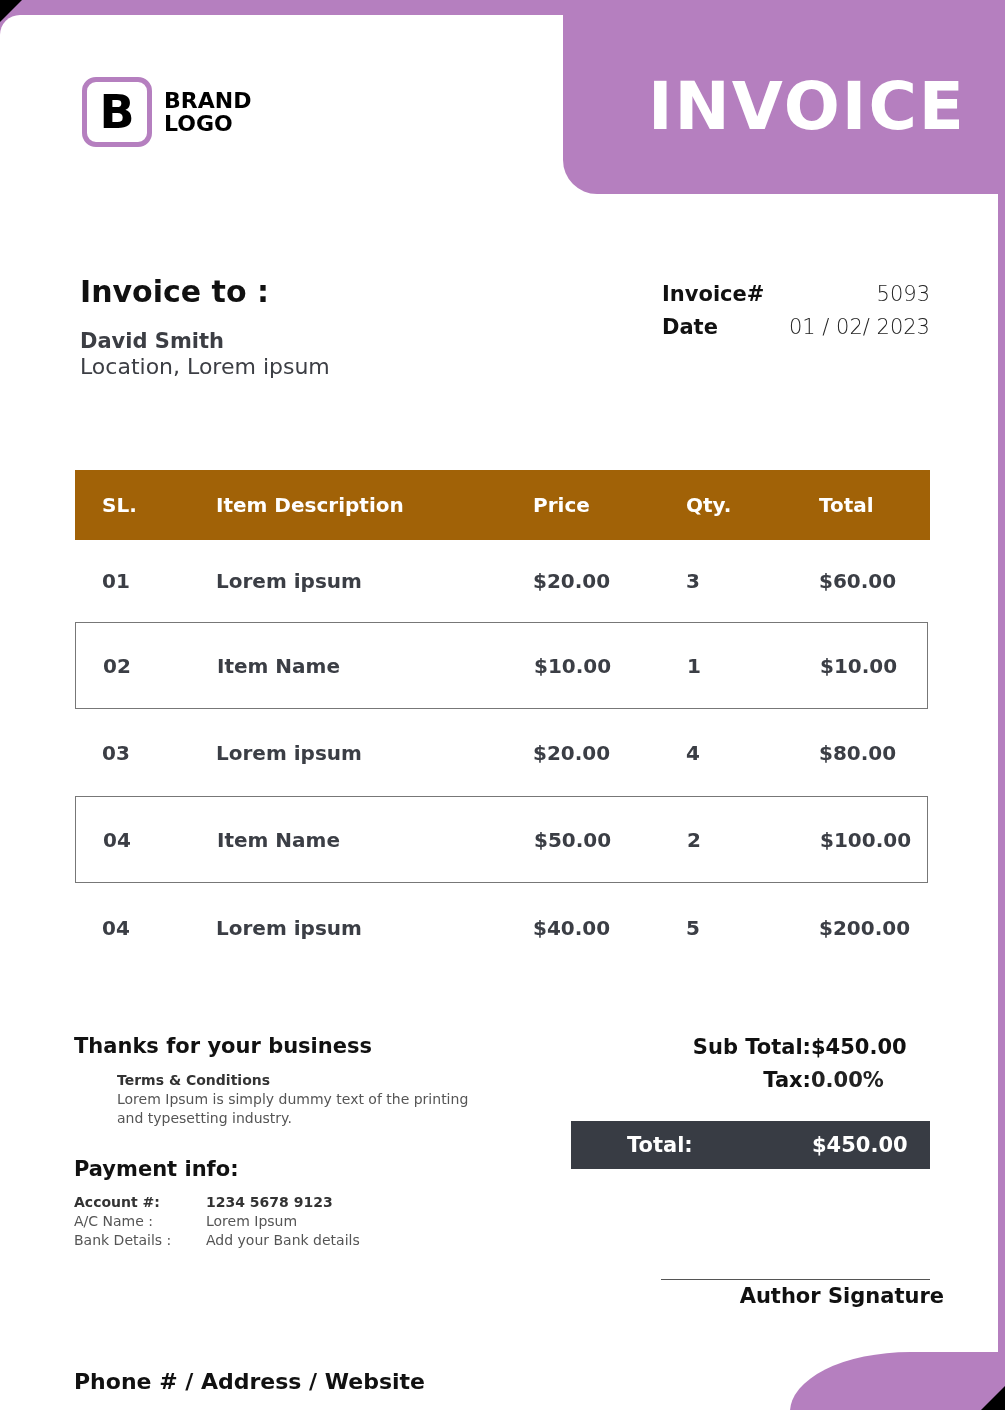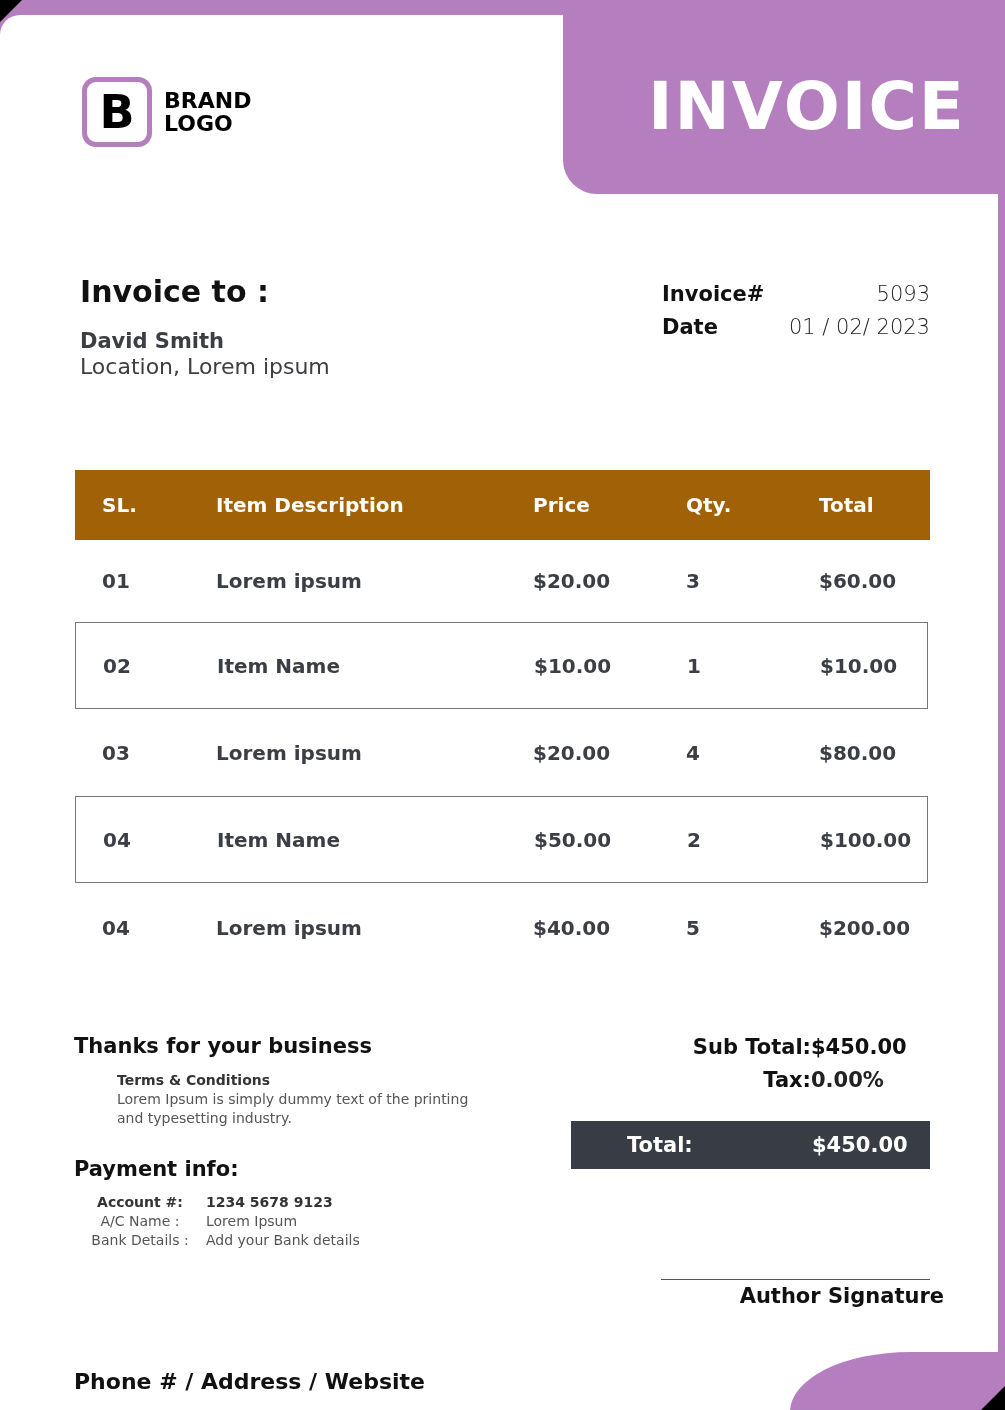--- a/index.html
+++ b/index.html
@@ -72,21 +72,21 @@
   .thanks { position: absolute; left: 74px; top: 1034px; font-size: 21px; font-weight: 700;
     font-family: "DejaVu Sans", sans-serif; }
   .terms { position: absolute; left: 74px; top: 1071px; width: 380px; font-size: 14px; color: #555;
     line-height: 19px; font-family: "DejaVu Sans", sans-serif; margin-left: 43px; }
   .terms .ttl { font-weight: 700; color: #333; font-size: 14px; }
   .pay-title { position: absolute; left: 74px; top: 1157px; font-size: 21px; font-weight: 700;
     font-family: "DejaVu Sans", sans-serif; }
   .pay { position: absolute; left: 74px; top: 1193px; font-size: 14px; line-height: 19px; color: #555;
     font-family: "DejaVu Sans", sans-serif; }
   .pay-row { display: flex; }
-  .pay-row .k { width: 132px; text-align: center; }
+  .pay-row .k { width: 132px; }
   .pay-row.bold { font-weight: 700; color: #333; }
   .sums { position: absolute; left: 626px; top: 1035px; font-size: 21px;
     font-family: "DejaVu Sans", sans-serif; }
   .sum-row { display: flex; height: 33px; text-align: right; }
   .sum-row .k { width: 185px; font-weight: 700; }
   .sum-row .v { font-weight: 700; }
   .sum-row .v.light { font-weight: 700; color: #222; }
   .total-bar { position: absolute; left: 571px; top: 1121px; width: 359px; height: 48px;
     background: #383c44; color: #fff; display: flex; align-items: center;
     font-size: 21px; font-weight: 700; font-family: "DejaVu Sans", sans-serif; }

